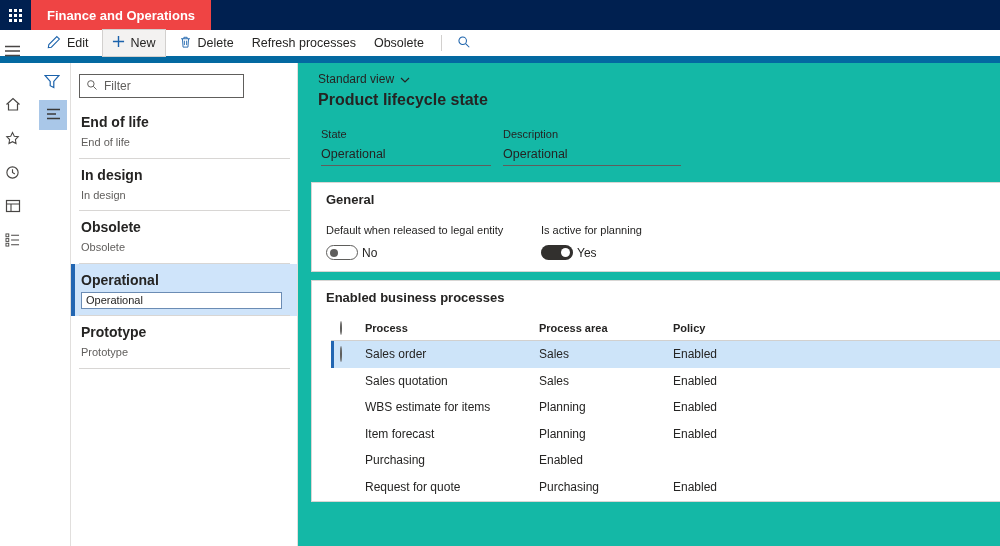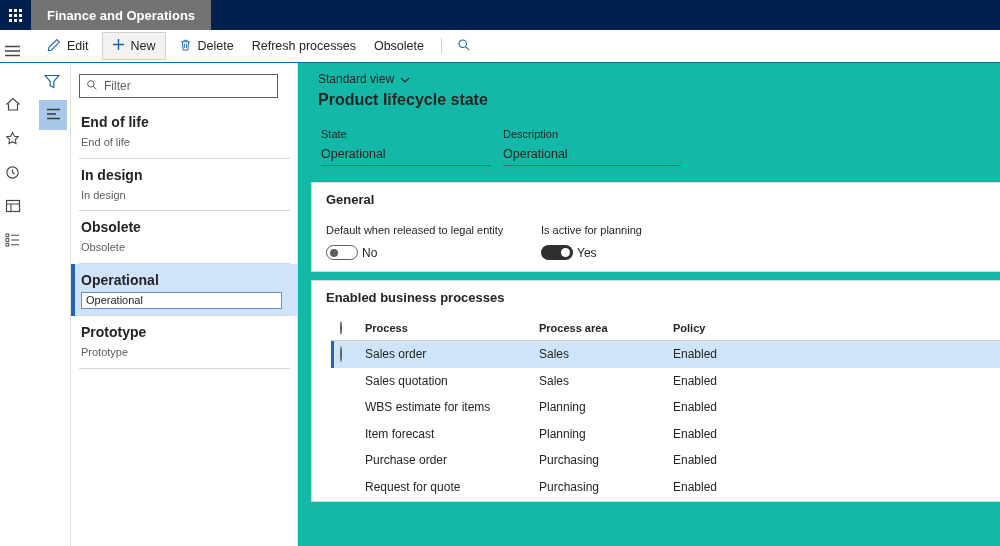--- a/index.html
+++ b/index.html
@@ -5,45 +5,45 @@
   * { margin:0; padding:0; box-sizing:border-box; }
   html,body { background:#fff; }
   body { font-family:"Liberation Sans", sans-serif; color:#252423; }
   .screen { position:relative; width:1000px; height:546px; overflow:hidden; background:#fff; }
 
   
   .topbar { position:absolute; left:0; top:0; width:1000px; height:30px; background:#002050; display:flex; align-items:stretch; }
   .waffle { width:31px; display:flex; align-items:center; justify-content:center; cursor:pointer; }
   .waffle-grid { display:grid; grid-template-columns:repeat(3,3px); grid-gap:2px; }
   .waffle-grid i { width:3px; height:3px; background:#fff; display:block; }
-  .app-title { background:#737373; color:#fff; font-size:13px; font-weight:bold; display:flex; align-items:center; padding:0 16px; cursor:pointer; }
-
-  
-  .toolbar { position:absolute; left:0; top:30px; width:1000px; height:33px; background:#fff; border-bottom:1px solid #0369a1; display:flex; align-items:center; padding-left:38px; font-size:12.5px; }
+  .app-title { background:#ef4444; color:#fff; font-size:13px; font-weight:bold; display:flex; align-items:center; padding:0 16px; cursor:pointer; }
+
+  
+  .toolbar { position:absolute; left:0; top:30px; width:1000px; height:33px; background:#fff; border-bottom:7px solid #0369a1; display:flex; align-items:center; padding-left:38px; font-size:12.5px; }
   .tbtn { display:flex; align-items:center; gap:6px; padding:5px 9px; cursor:pointer; white-space:nowrap; }
   .tbtn.new { background:#f3f2f1; border:1px solid #d2d0ce; margin:0 4px; }
   .tb-divider { width:1px; height:16px; background:#d2d0ce; margin:0 8px; }
   .tbtn-icononly { padding:5px 7px; cursor:pointer; display:flex; align-items:center; }
 
   
   .left-rail { position:absolute; left:0; top:34px; width:25px; bottom:0; display:flex; flex-direction:column; align-items:center; }
   .rail-icon { width:25px; height:24px; display:flex; align-items:center; justify-content:center; cursor:pointer; }
   .rail-icon.menu { margin-top:6px; margin-bottom:20px; }
   .rail-icon + .rail-icon { margin-top:10px; }
 
   
   .filter-btn { position:absolute; left:40px; top:72px; width:24px; height:22px; display:flex; align-items:center; justify-content:center; cursor:pointer; }
   .list-toggle { position:absolute; left:39px; top:100px; width:28px; height:30px; background:#a9c7e8; display:flex; align-items:center; justify-content:center; cursor:pointer; }
 
   .vline1 { position:absolute; left:70px; top:63px; bottom:0; width:1px; background:#e1dfdd; }
   .vline2 { position:absolute; left:297px; top:63px; bottom:0; width:1px; background:#e1dfdd; }
 
   
   .list-panel { position:absolute; left:71px; top:63px; width:226px; bottom:0; background:#fff; }
-  .filter-box { position:absolute; left:8px; top:11px; width:199px; height:24px; border:1px solid #605e5c; display:flex; align-items:center; padding:0 6px; gap:6px; background:#fff; }
+  .filter-box { position:absolute; left:8px; top:11px; width:165px; height:24px; border:1px solid #605e5c; display:flex; align-items:center; padding:0 6px; gap:6px; background:#fff; }
   .filter-box input { border:none; outline:none; font-size:12px; width:100%; color:#252423; font-family:"Liberation Sans", sans-serif; }
   .filter-box input::placeholder { color:#605e5c; }
   .nav-list { position:absolute; left:0; top:43px; right:0; }
   .nav-item { position:relative; height:52.5px; padding:8px 8px 0 10px; cursor:pointer; }
   .nav-item::after { content:""; position:absolute; left:8px; right:7px; bottom:0; height:1px; background:#d8d6d4; }
   .nav-title { font-size:14px; font-weight:bold; color:#252423; }
   .nav-sub { font-size:11px; color:#605e5c; margin-top:6px; }
   .nav-item.selected { background:#cfe4fa; }
   .nav-item.selected::before { content:""; position:absolute; left:0; top:0; bottom:0; width:4px; background:#2266b2; }
   .rename-input { margin-top:4px; width:201px; height:17px; border:1px solid #6b8cb4; font-size:11px; color:#252423; padding:0 4px; background:#fff; outline:none; display:block; font-family:"Liberation Sans", sans-serif; }
@@ -321,21 +321,20 @@
           <div class="cell">Enabled</div>
         </div>
         <div class="grid-row">
           <div></div>
           <div class="cell">Item forecast</div>
           <div class="cell">Planning</div>
           <div class="cell">Enabled</div>
         </div>
         <div class="grid-row">
           <div></div>
-          <div class="cell">Purchase order</div>
           <div class="cell">Purchasing</div>
           <div class="cell">Enabled</div>
         </div>
         <div class="grid-row">
           <div></div>
           <div class="cell">Request for quote</div>
           <div class="cell">Purchasing</div>
           <div class="cell">Enabled</div>
         </div>
       </div>

